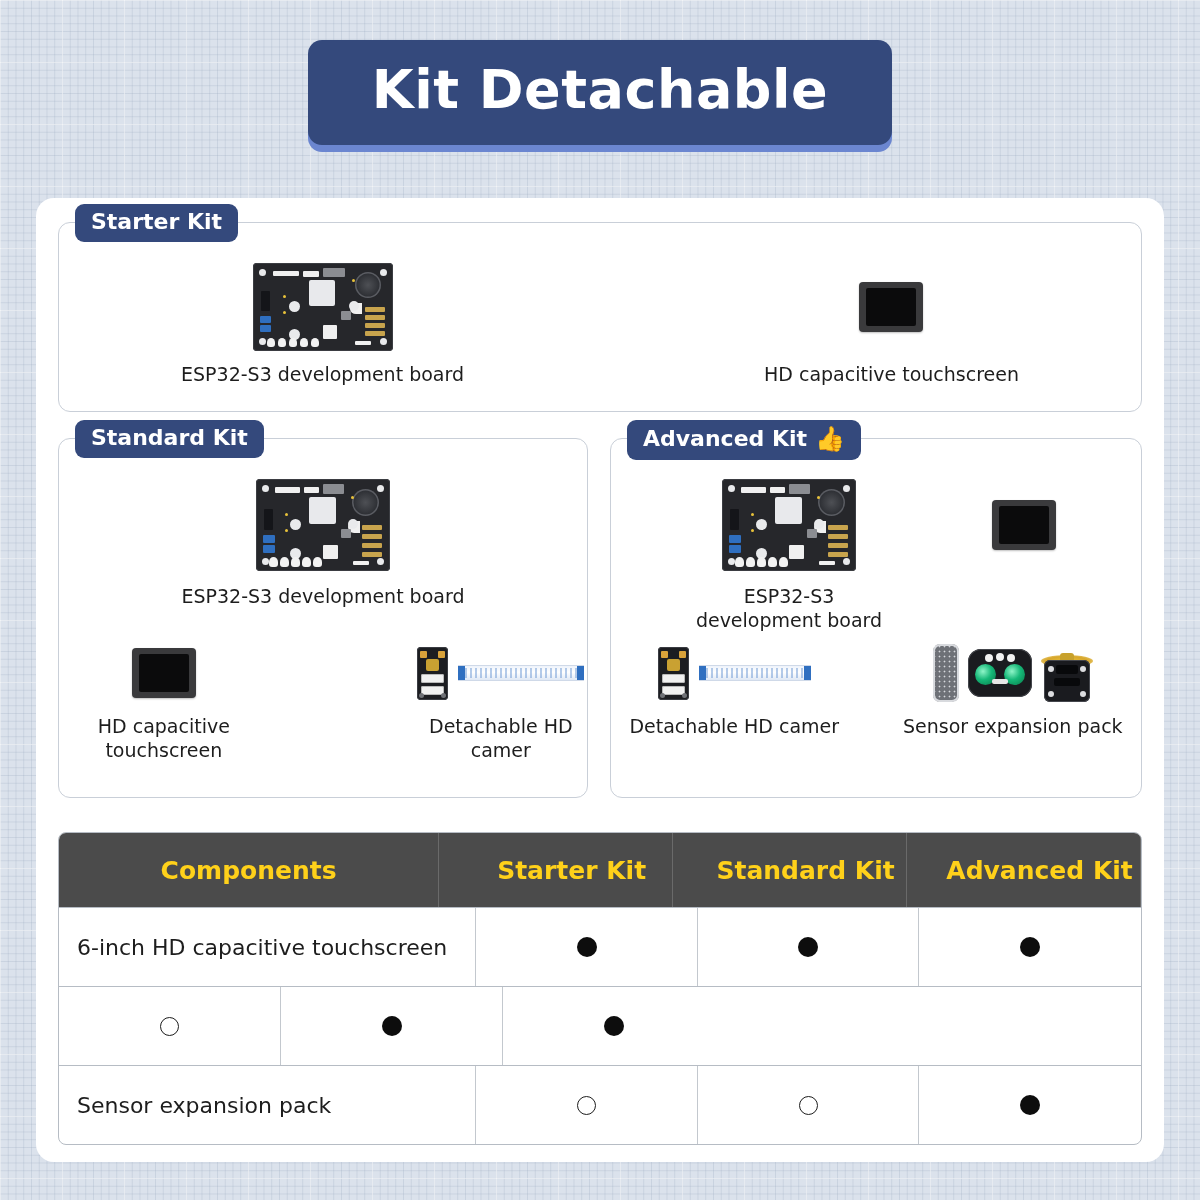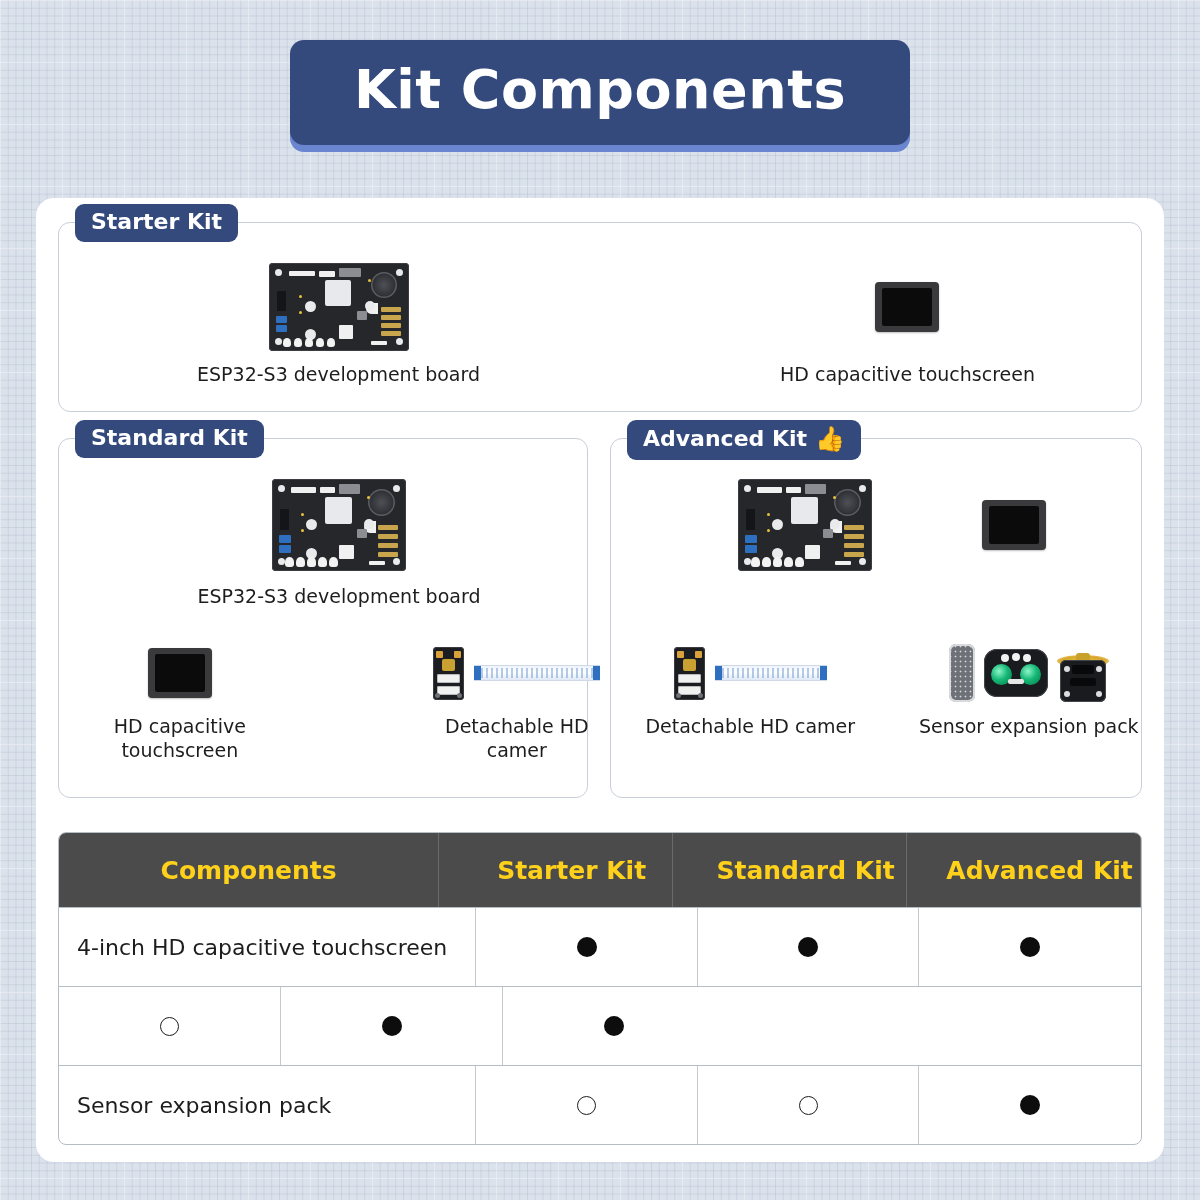--- a/index.html
+++ b/index.html
@@ -76,21 +76,21 @@
     white-space: nowrap;
     display: flex;
     align-items: center;
     gap: 8px;
     line-height: 1;
   }
   .badge .emoji { font-size: 24px; }
 
   .items-row {
     position: absolute;
-    left: 16px;
+    left: 0;
     width: 100%;
     display: flex;
   }
   .item {
     display: flex;
     flex-direction: column;
     align-items: center;
     justify-content: flex-start;
   }
   .item-img {
@@ -252,21 +252,21 @@
   .mark-empty {
     width: 19px; height: 19px; border-radius: 50%;
     background: transparent; border: 1.6px solid #1d1d1d;
   }
 </style>
 </head>
 <body>
 
 <div class="title-wrap">
   <div class="title-banner">
-    <div class="title-text">Kit Components</div>
+    <div class="title-text">Kit Detachable</div>
   </div>
 </div>
 
 <div class="panel">
 
   <div class="card card-starter">
     <div class="badge">
       <span>Starter Kit</span>
     </div>
     <div class="items-row" style="top:38px; justify-content:center; gap:300px;">
@@ -438,20 +438,22 @@
             <div class="b-yel" style="width:3px;height:3px;left:29px;top:50px;"></div>
             <div class="b-yel" style="width:3px;height:3px;left:95px;top:17px;"></div>
             <div class="b-btn" style="width:9px;height:10px;left:13px;bottom:4px;"></div>
             <div class="b-btn" style="width:9px;height:10px;left:24px;bottom:4px;"></div>
             <div class="b-btn" style="width:9px;height:10px;left:35px;bottom:4px;"></div>
             <div class="b-btn" style="width:9px;height:10px;left:46px;bottom:4px;"></div>
             <div class="b-btn" style="width:9px;height:10px;left:57px;bottom:4px;"></div>
             <div class="b-white" style="width:16px;height:4px;right:21px;bottom:6px;"></div>
           </div>
         </div>
+        <div class="caption">ESP32-S3
+development board</div>
       </div>
 
       <div class="item">
         <div class="item-img" style="height:100px;">
           <div class="screen" style="width:64px;height:50px;">
             <div class="glass" style="width:50px;height:38px;"></div>
           </div>
         </div>
       </div>
     </div>
@@ -513,21 +515,21 @@
   <div class="table">
 
     <div class="trow head">
       <div class="tcell c0">Components</div>
       <div class="tcell c1">Starter Kit</div>
       <div class="tcell c2">Standard Kit</div>
       <div class="tcell c3">Advanced Kit</div>
     </div>
 
     <div class="trow body">
-      <div class="tcell c0">4-inch HD capacitive touchscreen</div>
+      <div class="tcell c0">6-inch HD capacitive touchscreen</div>
       <div class="tcell c1">
           <span class="mark-filled"></span>
         </div>
       <div class="tcell c2">
           <span class="mark-filled"></span>
         </div>
       <div class="tcell c3">
           <span class="mark-filled"></span>
         </div>
     </div>

